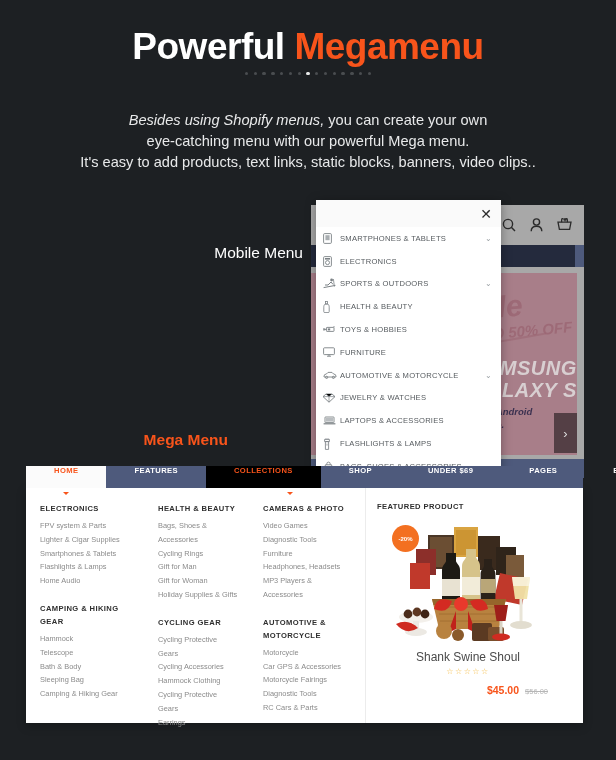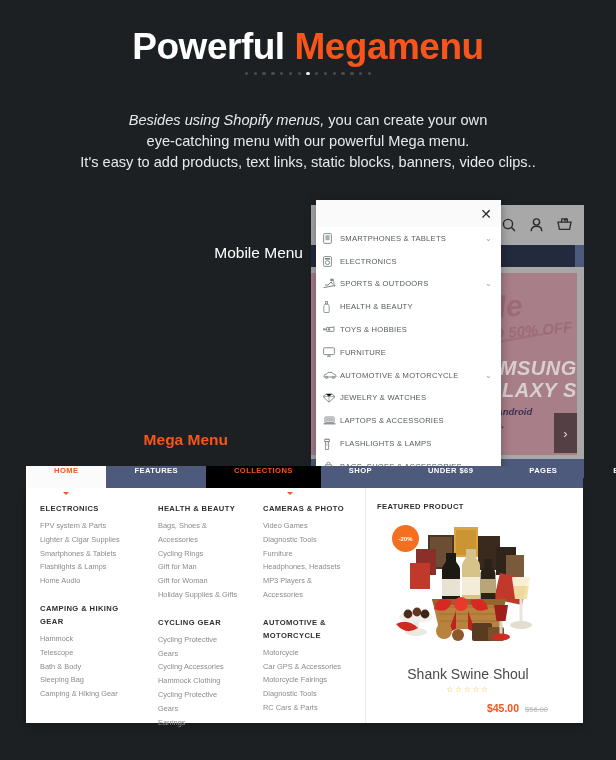--- a/index.html
+++ b/index.html
@@ -181,21 +181,21 @@
   }
   .prodbox { position: relative; width: 160px; margin: 0 auto; }
   .badge {
     position: absolute; left: 4px; top: 6px; width: 27px; height: 27px;
     border-radius: 50%; background: #f37021; color: #fff;
     font-size: 6px; font-weight: bold;
     display: flex; align-items: center; justify-content: center; z-index: 2;
   }
   .basket { position: relative; width: 160px; height: 125px; margin-top: 2px; }
   .pname {
-    text-align: center; font-size: 14px; color: #4a4a4a; margin-top: 22px;
+    text-align: center; font-size: 12px; color: #4a4a4a; margin-top: 6px;
   }
   .stars { text-align: center; color: #f4b93e; font-size: 8px; letter-spacing: 1.5px; margin-top: 3px; }
   .prices { text-align: right; margin-top: 4px; }
   .prices .new { color: #f8541b; font-size: 10.5px; font-weight: bold; }
   .prices .old { color: #b7b7b7; font-size: 7.5px; text-decoration: line-through; margin-left: 6px; }
 </style>
 </head>
 <body>
 
 <div class="stage">

